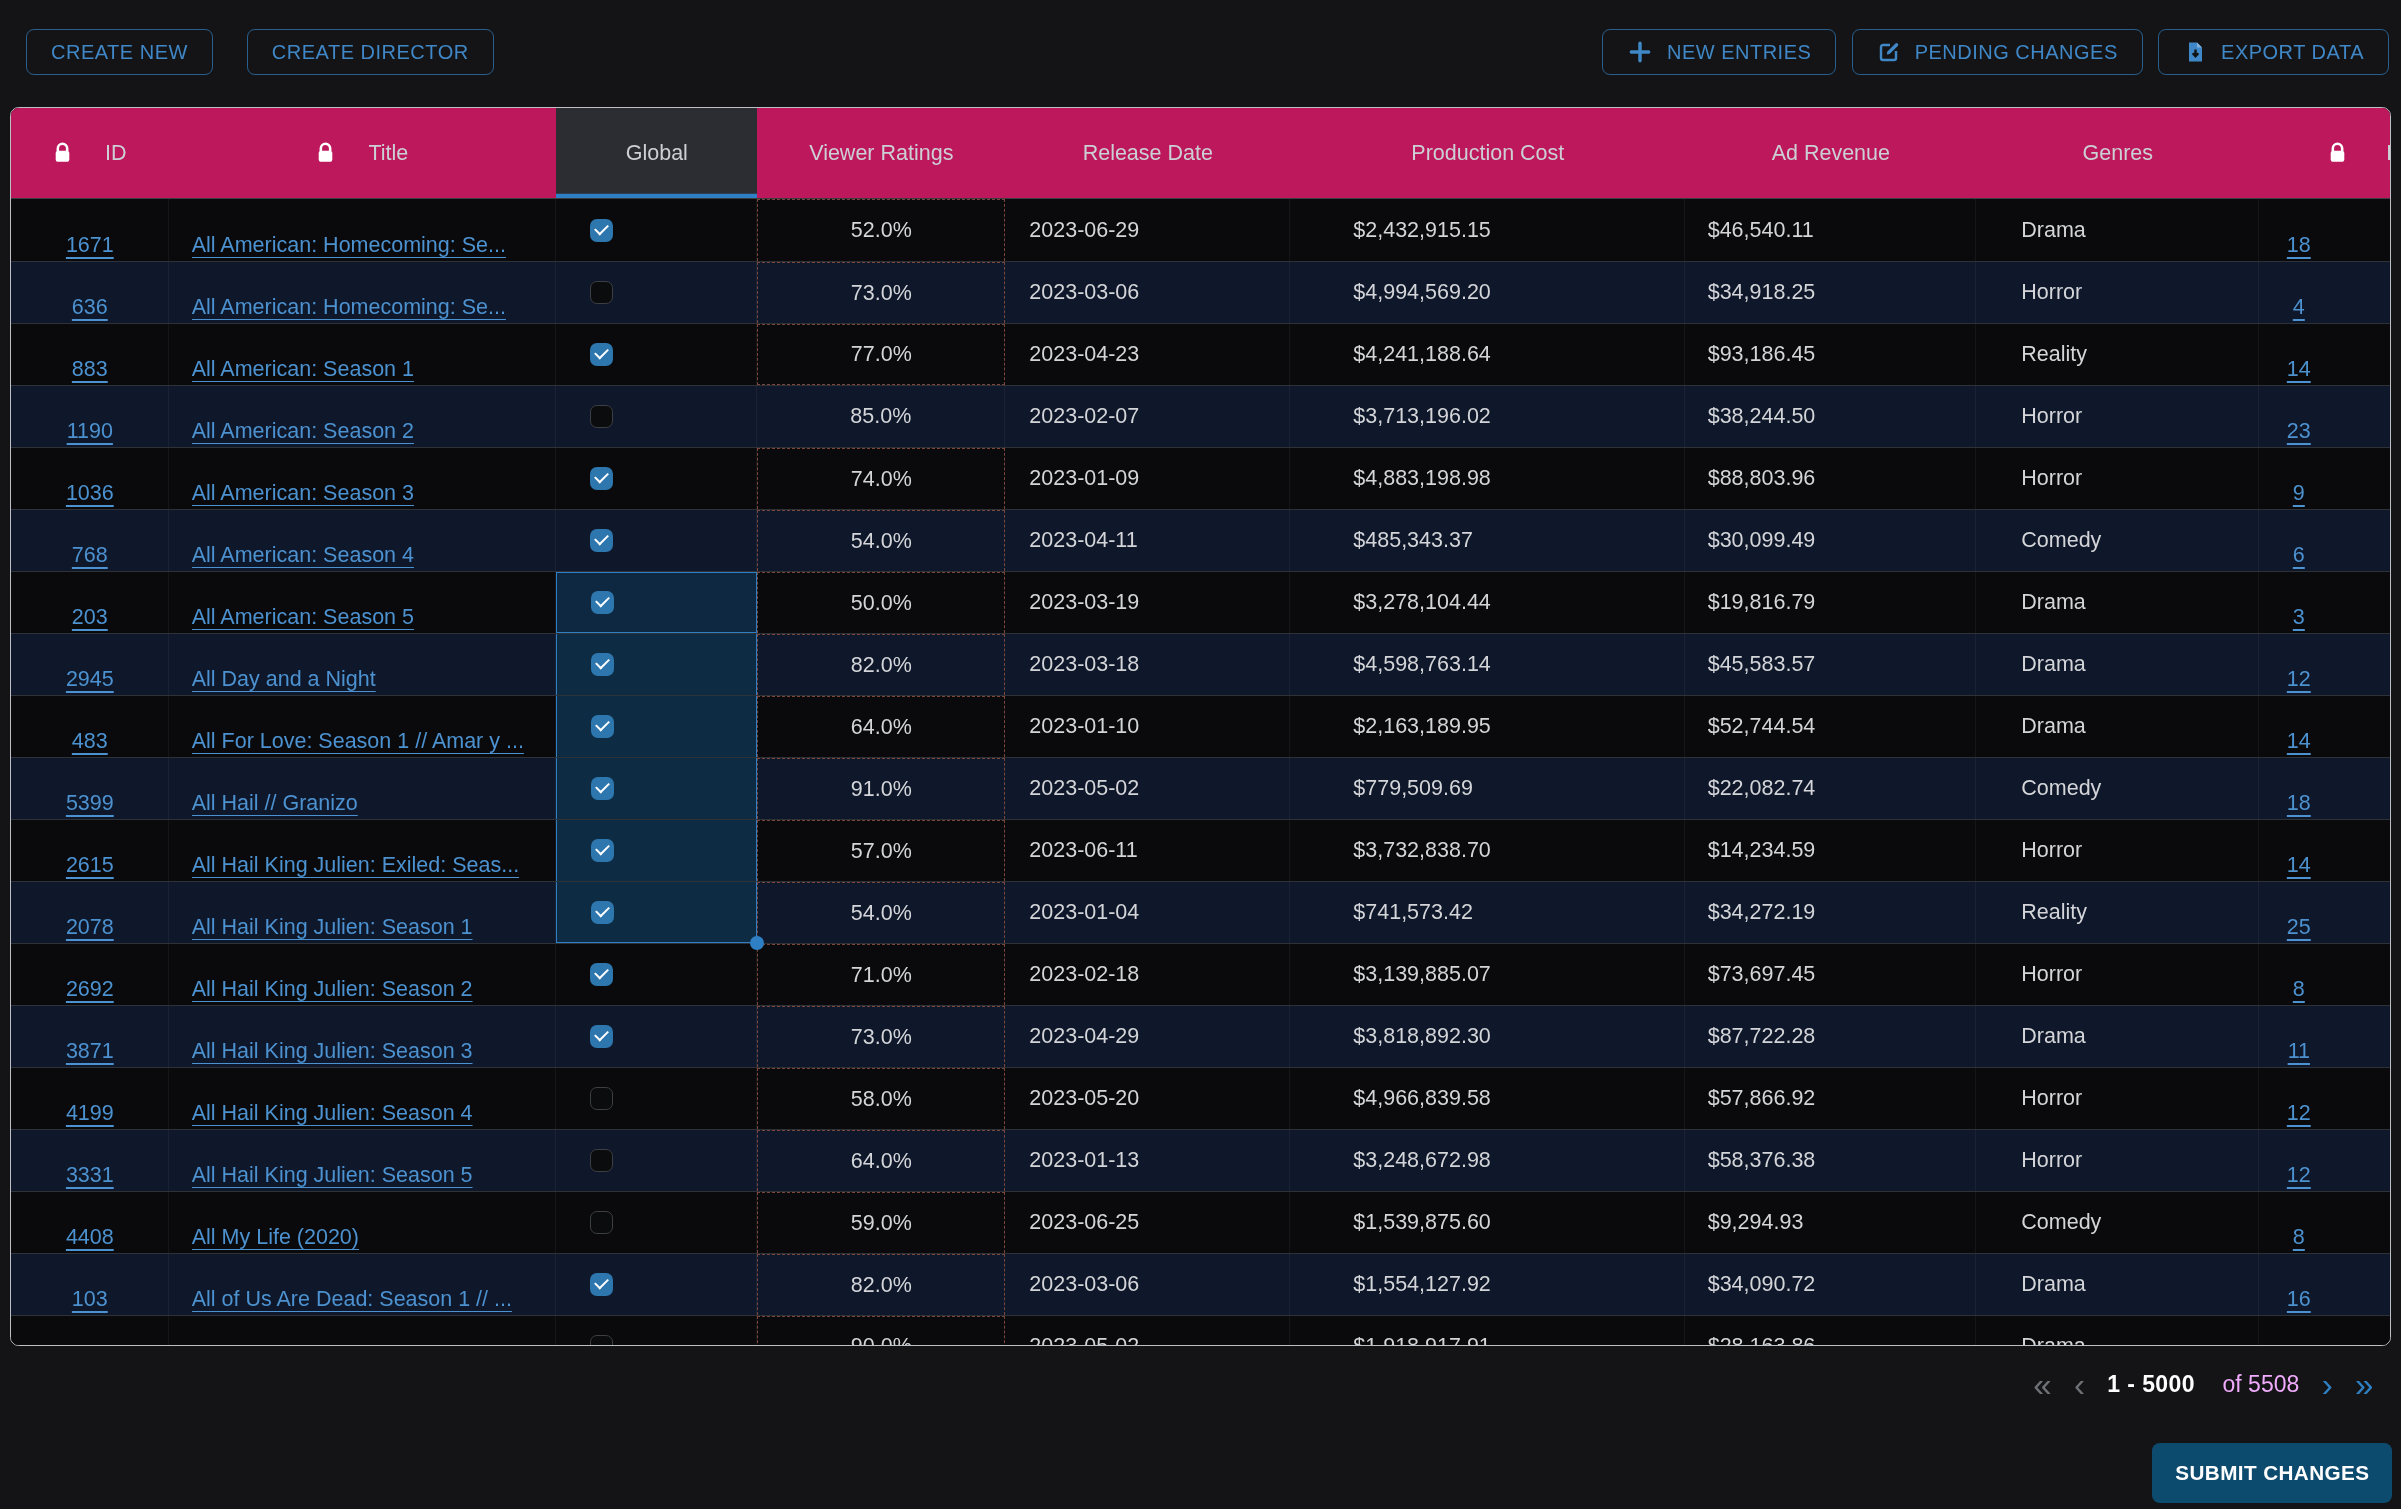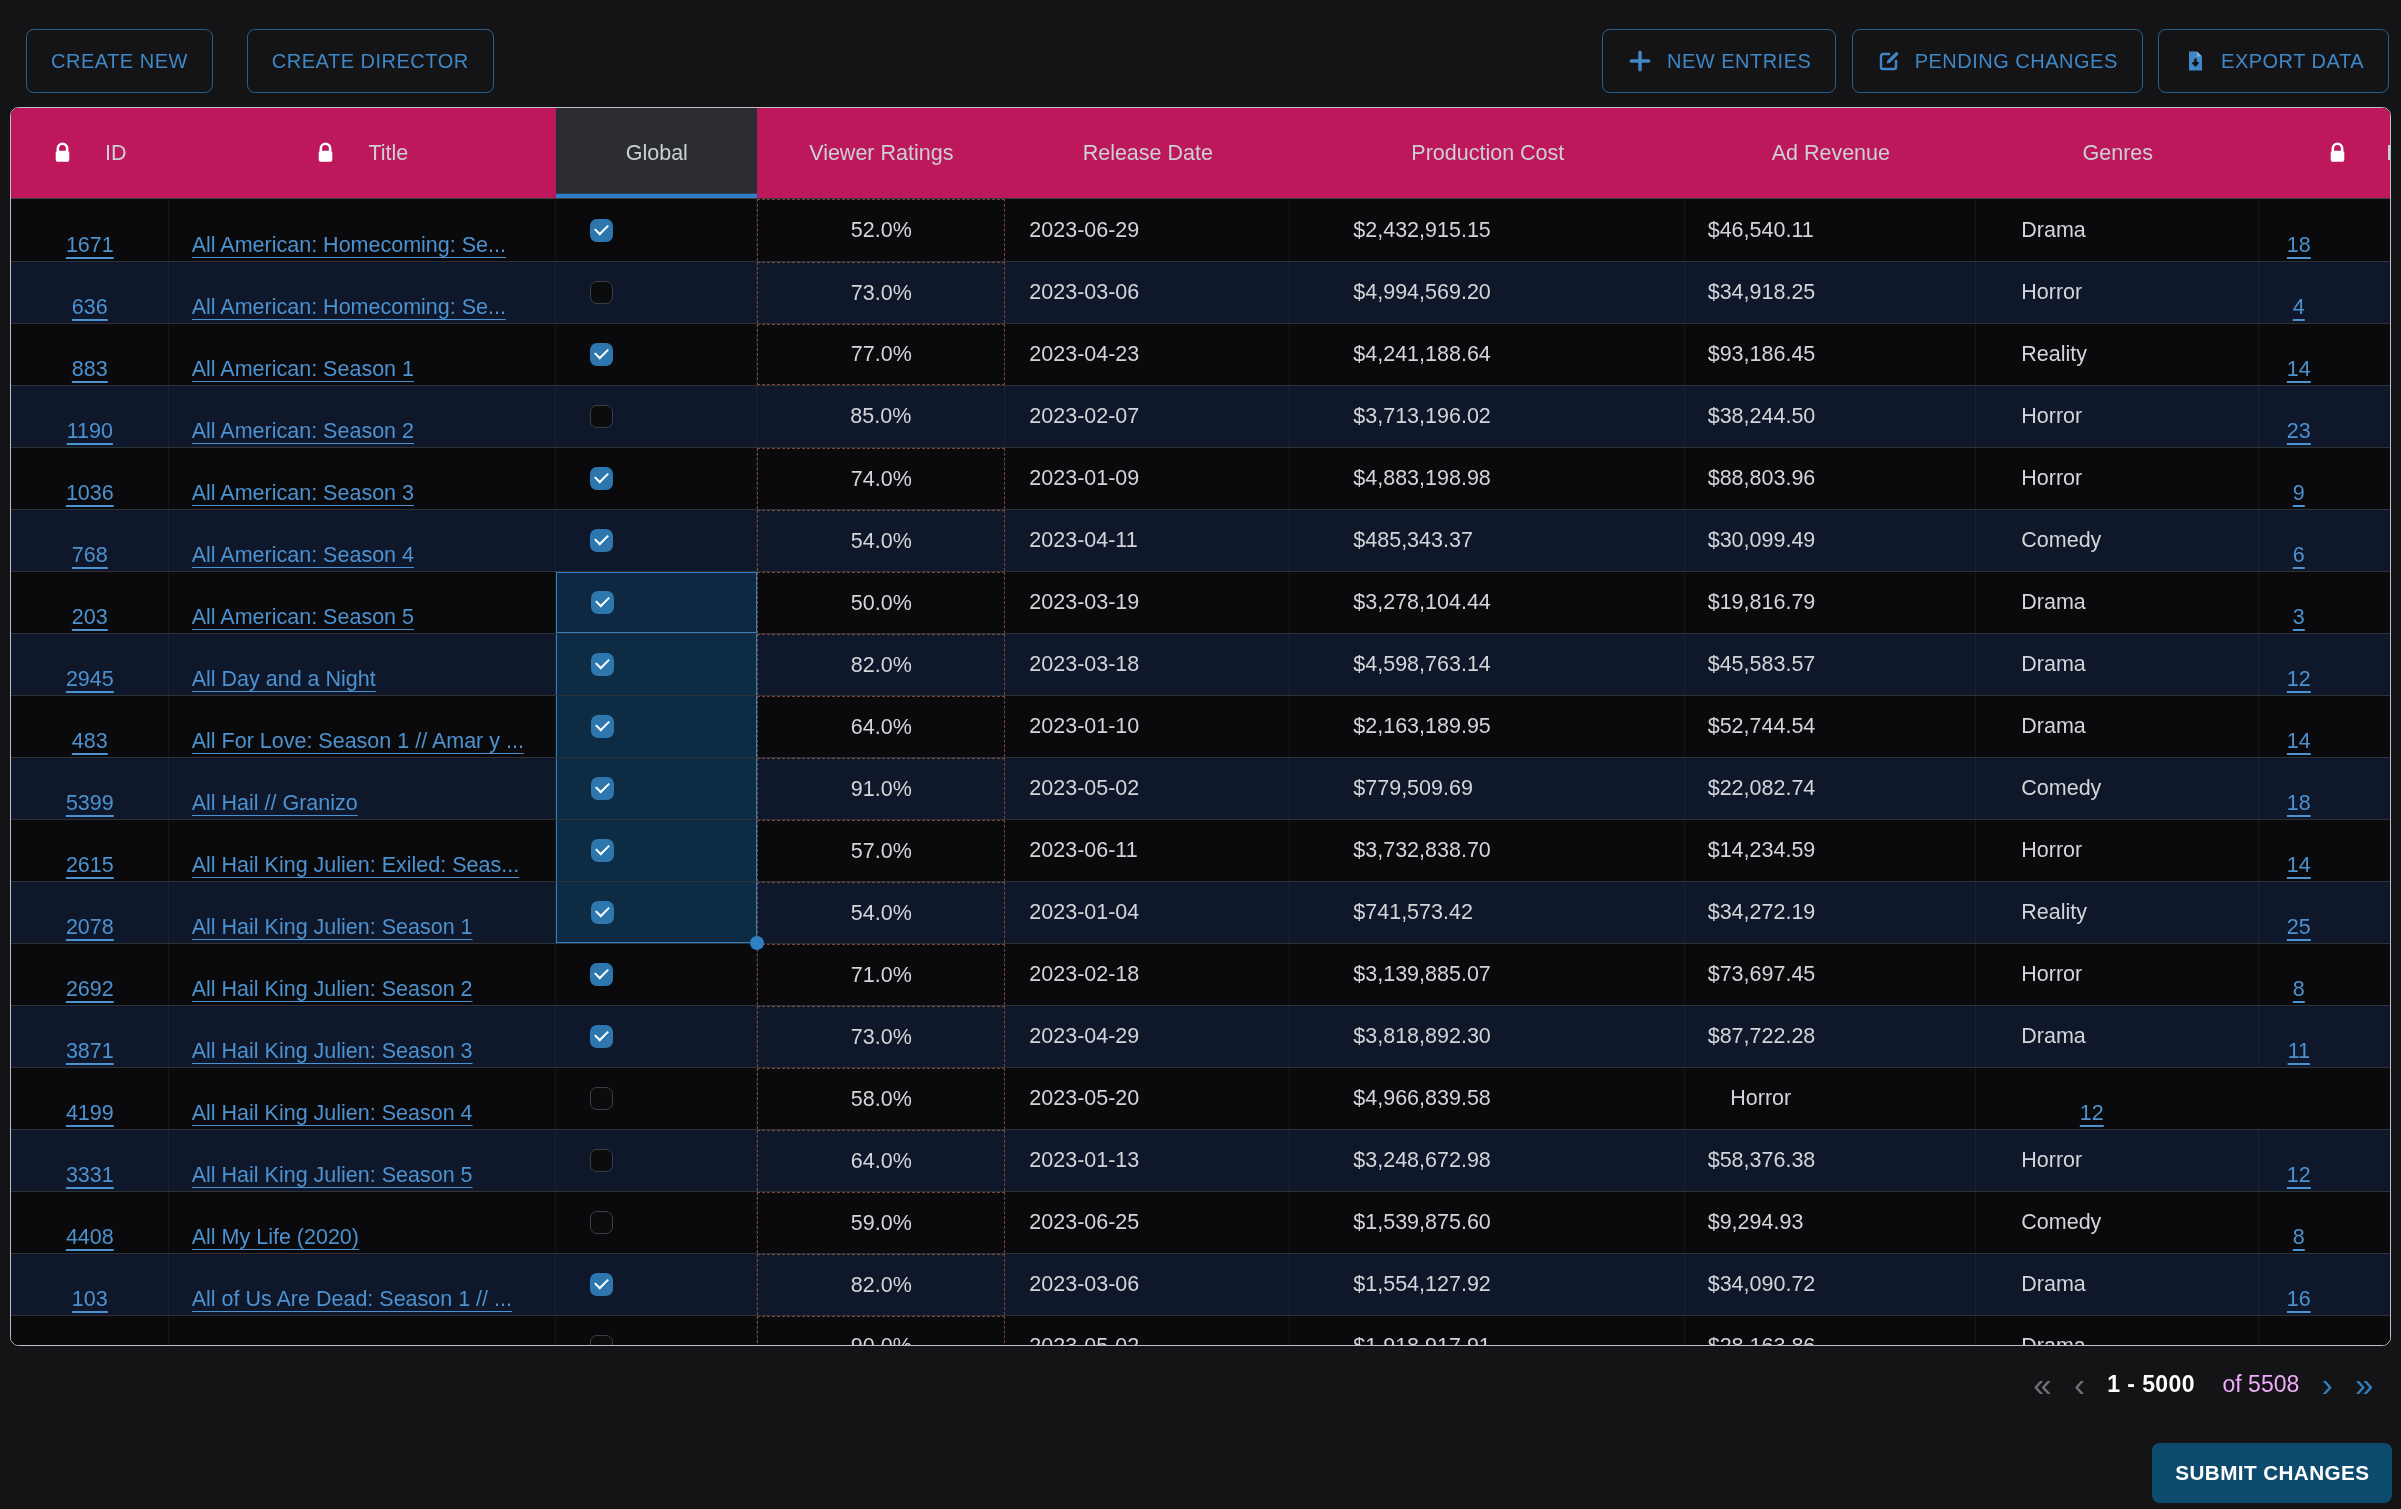--- a/index.html
+++ b/index.html
@@ -7,21 +7,21 @@
     width:2401px;height:1509px;position:relative;overflow:hidden;
     background:#141416;
     font-family:"Liberation Sans", sans-serif;
     -webkit-font-smoothing:antialiased;
   }
   
   .toolbar-left{position:absolute;left:26px;top:29px;display:flex;gap:34px;}
   .toolbar-right{position:absolute;right:12px;top:29px;display:flex;gap:15.5px;}
   .btn-outline{
     display:inline-flex;align-items:center;justify-content:center;gap:13.8px;
-    height:64px;padding:0 24px;box-sizing:border-box;
+    height:46px;padding:0 24px;box-sizing:border-box;
     border:1.7px solid #27608f;border-radius:7.8px;background:transparent;
     color:#3F87C6;font-size:20px;font-weight:500;letter-spacing:0.5px;
     font-family:"Liberation Sans",sans-serif;cursor:pointer;white-space:nowrap;
   }
   .btn-outline svg{flex:0 0 auto;}
   
   .grid-table{
     position:absolute;left:10.3px;top:107px;width:2381px;height:1239px;
     box-sizing:border-box;border:1.7px solid #bcbfc3;border-radius:8.6px;
     overflow:hidden;background:#0a0a0c;
@@ -598,20 +598,23 @@
     </div>
     <div class="cell c-rating edited">
       <span>58.0%</span>
     </div>
     <div class="cell c-date">
       <span>2023-05-20</span>
     </div>
     <div class="cell c-cost">
       <span>$4,966,839.58</span>
     </div>
+    <div class="cell c-rev">
+      <span>$57,866.92</span>
+    </div>
     <div class="cell c-genre">
       <span>Horror</span>
     </div>
     <div class="cell c-links">
       <a class="lnk">12</a>
     </div>
   </div>
       <div class="row even">
     <div class="cell c-id">
       <a class="lnk">3331</a>

